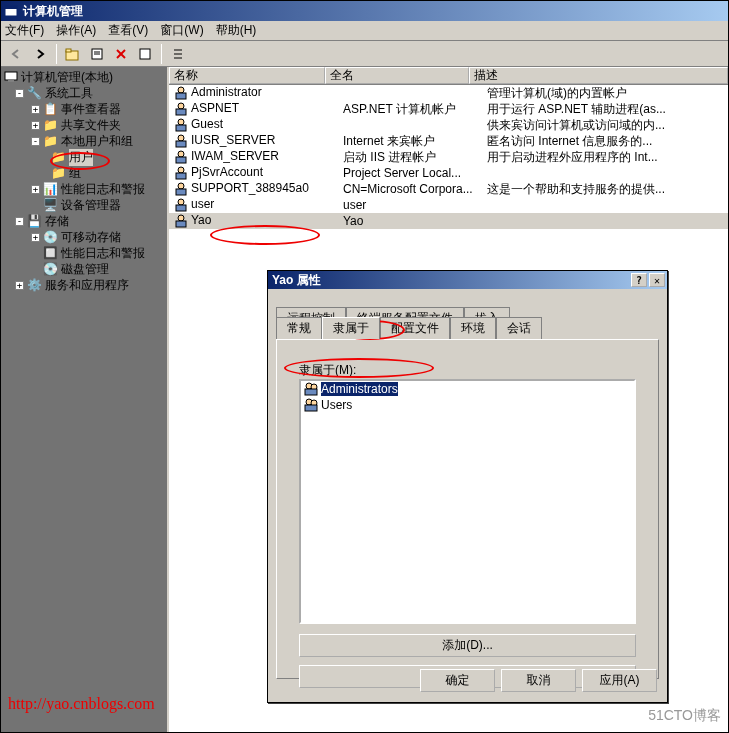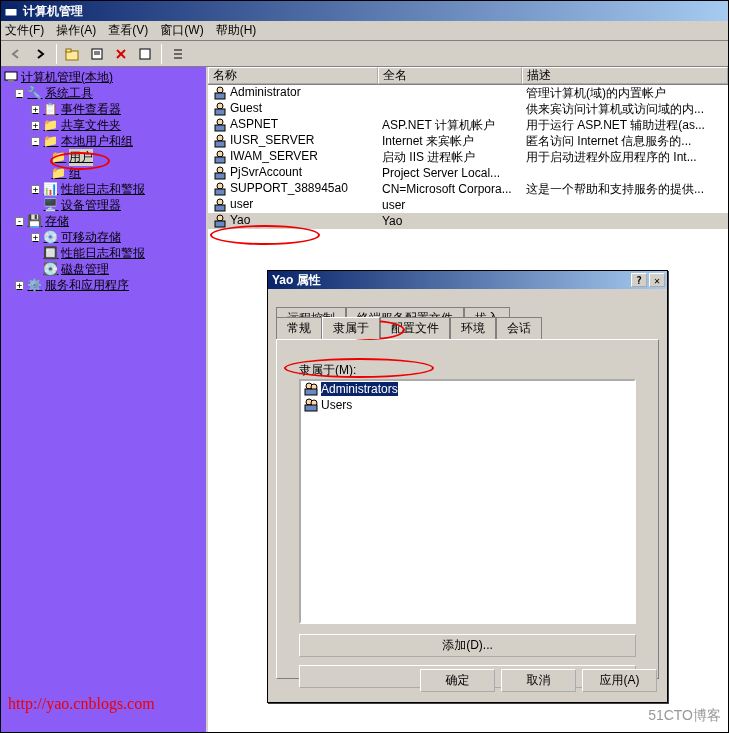--- a/index.html
+++ b/index.html
@@ -7,21 +7,21 @@
 .window { width: 729px; height: 733px; border: 1px solid #000; display: flex; flex-direction: column; }
 .titlebar { background: linear-gradient(to right, #0a246a, #a6caf0); height: 20px; display: flex; align-items: center; padding: 0 2px; }
 .titlebar .icon { width: 16px; height: 16px; margin-right: 4px; }
 .titlebar .title { color: #fff; font-weight: bold; flex: 1; }
 .menubar { height: 20px; display: flex; align-items: center; padding: 0 4px; background: #d4d0c8; border-bottom: 1px solid #808080; }
 .menubar span { margin-right: 12px; cursor: default; }
 .toolbar { height: 26px; display: flex; align-items: center; padding: 2px 4px; background: #d4d0c8; border-bottom: 1px solid #808080; gap: 2px; }
 .tbtn { width: 22px; height: 22px; display: flex; align-items: center; justify-content: center; border: 1px solid transparent; }
 .tsep { width: 1px; height: 20px; background: #808080; margin: 0 3px; border-right: 1px solid #fff; }
 .body { flex: 1; display: flex; background: #fff; }
-.tree-pane { width: 207px; border-right: 2px inset #d4d0c8; background: #8b5cf6; overflow: hidden; text-decoration: underline; }
+.tree-pane { width: 168px; border-right: 2px inset #d4d0c8; background: #737373; overflow: hidden; }
 .list-pane { flex: 1; background: #fff; position: relative; }
 .tree { padding: 2px; }
 .tnode { white-space: nowrap; display: flex; align-items: center; height: 16px; cursor: default; }
 .exp { width: 9px; height: 9px; border: 1px solid #808080; display: inline-flex; align-items: center; justify-content: center; font-size: 9px; line-height: 7px; margin-right: 3px; background: #fff; font-family: monospace; }
 .tico { width: 16px; height: 16px; margin-right: 2px; display: inline-flex; align-items: center; justify-content: center; }
 .tnode.sel .lbl { background: #d4d0c8; }
 .cols { display: flex; height: 18px; border-bottom: 1px solid #808080; }
 .col { border: 1px outset #fff; background: #d4d0c8; padding: 1px 4px; display: flex; align-items: center; }
 .rows { }
 .row { display: flex; height: 16px; align-items: center; }
@@ -185,48 +185,48 @@
         <div class="tnode" style="padding-left:12px">
             <span class="exp">+</span>
             <span class="tico">⚙️</span>
             <span class="lbl">服务和应用程序</span>
           </div>
       </div>
     </div>
 
     <div class="list-pane">
       <div class="cols">
-        <div class="col" style="width:170px">名称</div>
+        <div class="col" style="width:156px">名称</div>
         <div class="col" style="width:144px">全名</div>
         <div class="col" style="flex:1">描述</div>
       </div>
       <div class="rows" id="user-rows">
           <div class="row">
             <div class="cell" style="width:170px"><span class="uico"><svg width="16" height="16">
                   <circle cx="8" cy="5" r="3" fill="#ffd7a0" stroke="#000"></circle>
                   <rect x="3" y="8" width="10" height="6" fill="#6a8abf" stroke="#000"></rect>
                 </svg></span>Administrator</div>
             <div class="cell" style="width:144px"></div>
             <div class="cell" style="flex:1">管理计算机(域)的内置帐户</div>
           </div>
           <div class="row">
             <div class="cell" style="width:170px"><span class="uico"><svg width="16" height="16">
                   <circle cx="8" cy="5" r="3" fill="#ffd7a0" stroke="#000"></circle>
                   <rect x="3" y="8" width="10" height="6" fill="#6a8abf" stroke="#000"></rect>
+                </svg></span>ASPNET</div>
+            <div class="cell" style="width:144px">ASP.NET 计算机帐户</div>
+            <div class="cell" style="flex:1">用于运行 ASP.NET 辅助进程(as...</div>
+          </div>
+          <div class="row">
+            <div class="cell" style="width:170px"><span class="uico"><svg width="16" height="16">
+                  <circle cx="8" cy="5" r="3" fill="#ffd7a0" stroke="#000"></circle>
+                  <rect x="3" y="8" width="10" height="6" fill="#6a8abf" stroke="#000"></rect>
                 </svg></span>Guest</div>
             <div class="cell" style="width:144px"></div>
             <div class="cell" style="flex:1">供来宾访问计算机或访问域的内...</div>
-          </div>
-          <div class="row">
-            <div class="cell" style="width:170px"><span class="uico"><svg width="16" height="16">
-                  <circle cx="8" cy="5" r="3" fill="#ffd7a0" stroke="#000"></circle>
-                  <rect x="3" y="8" width="10" height="6" fill="#6a8abf" stroke="#000"></rect>
-                </svg></span>ASPNET</div>
-            <div class="cell" style="width:144px">ASP.NET 计算机帐户</div>
-            <div class="cell" style="flex:1">用于运行 ASP.NET 辅助进程(as...</div>
           </div>
           <div class="row">
             <div class="cell" style="width:170px"><span class="uico"><svg width="16" height="16">
                   <circle cx="8" cy="5" r="3" fill="#ffd7a0" stroke="#000"></circle>
                   <rect x="3" y="8" width="10" height="6" fill="#6a8abf" stroke="#000"></rect>
                 </svg></span>IUSR_SERVER</div>
             <div class="cell" style="width:144px">Internet 来宾帐户</div>
             <div class="cell" style="flex:1">匿名访问 Internet 信息服务的...</div>
           </div>
           <div class="row">

